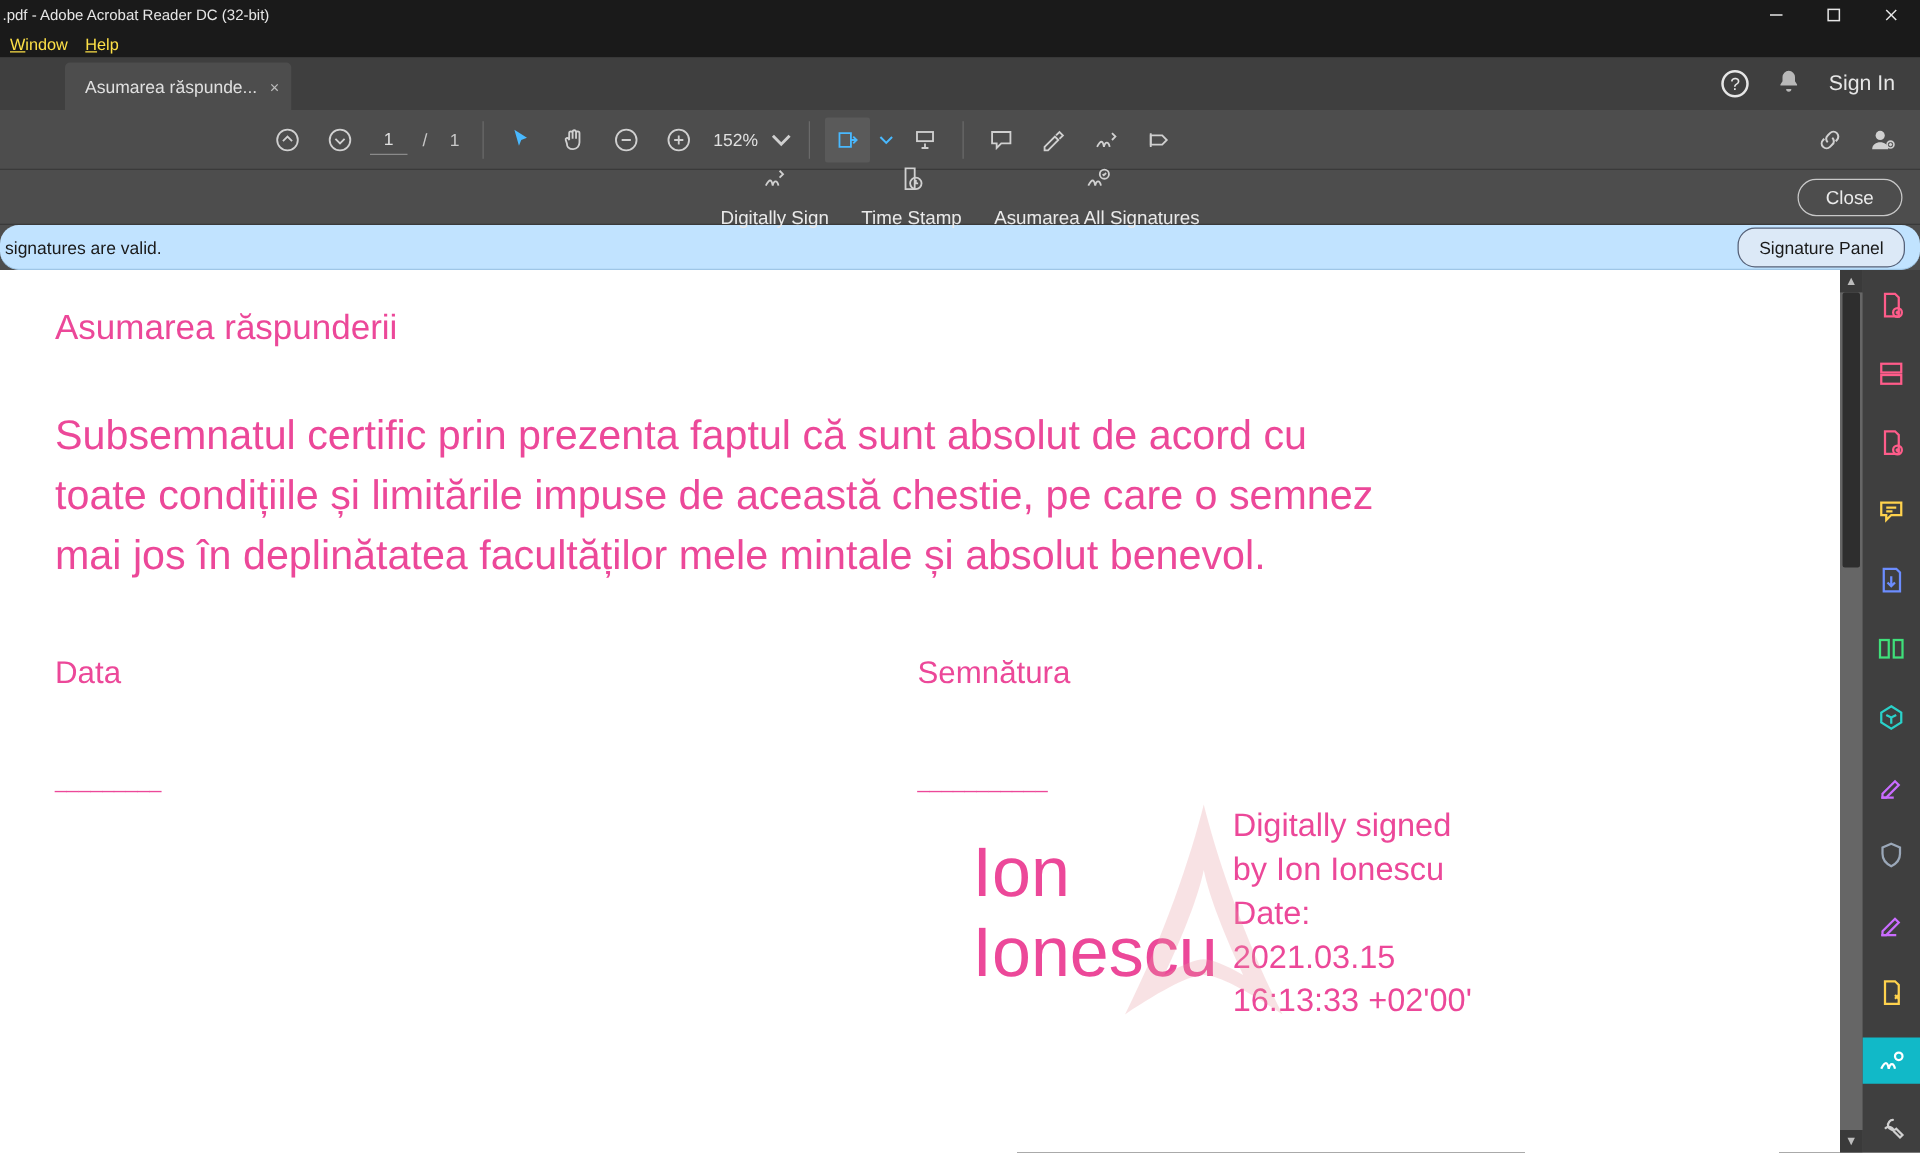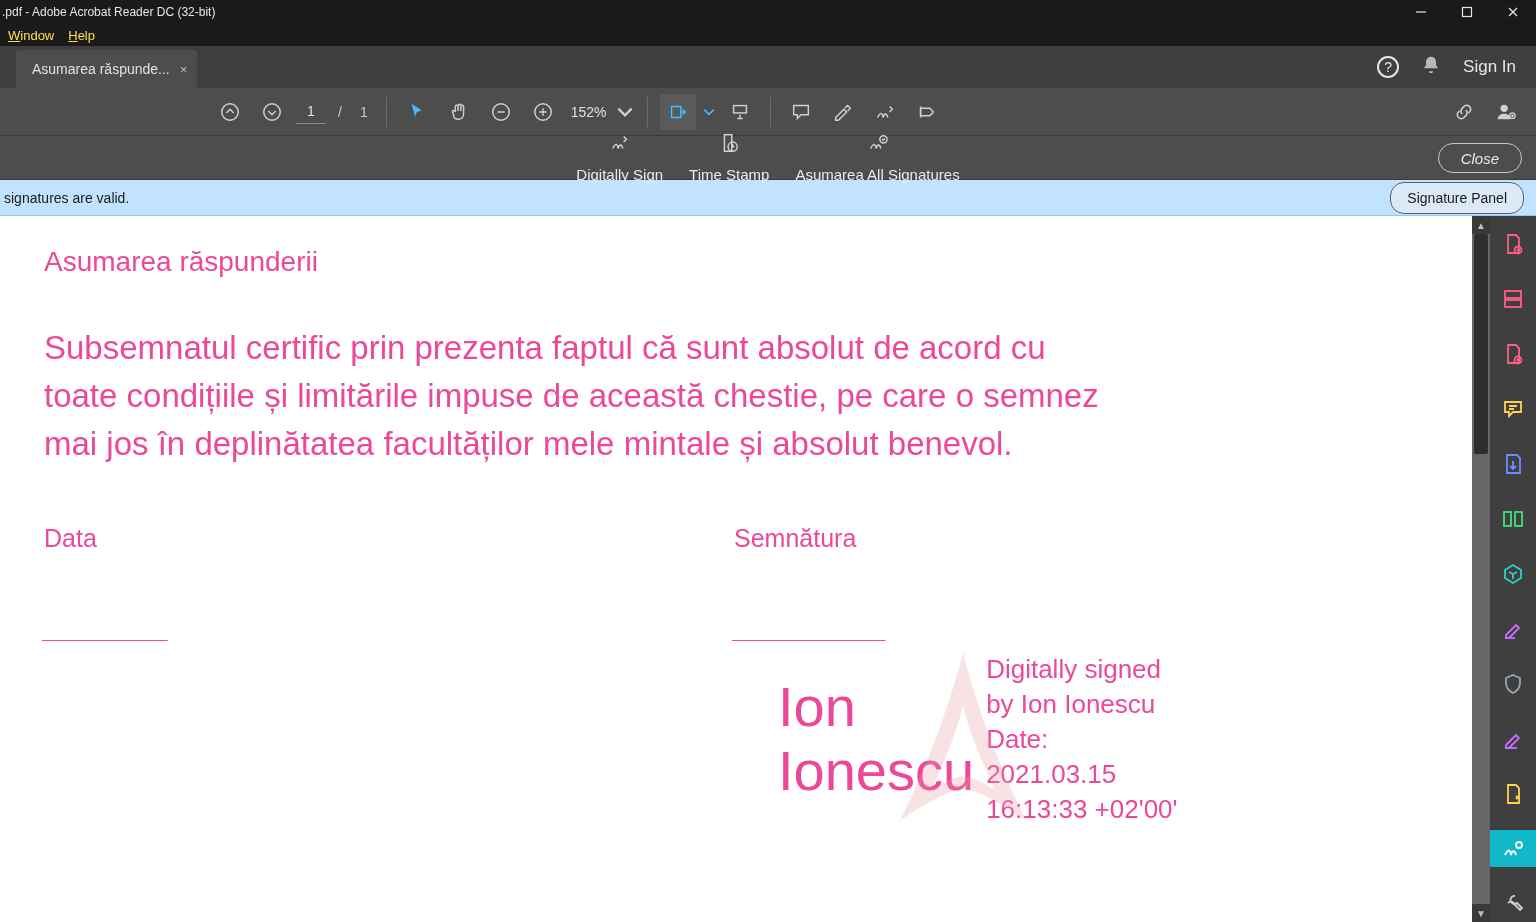--- a/index.html
+++ b/index.html
@@ -10,21 +10,21 @@
     .titlebar .title { flex: 1; }
     .titlebar .winbtn { width: 46px; height: 24px; display: inline-flex; align-items: center; justify-content: center; color: #e6e6e6; }
 
     
     .menubar { height: 22px; background: #1a1a1a; color: #fde047; display: flex; align-items: center; font-size: 13px; padding-left: 8px; gap: 14px; }
     .menubar span { cursor: default; }
     .menubar span .ul { text-decoration: underline; }
 
     
     .tabrow { height: 42px; background: #3f3f3f; display: flex; align-items: flex-end; justify-content: space-between; }
-    .tabrow-left { display: flex; align-items: flex-end; }
+    .tabrow-left { display: flex; align-items: flex-end; padding-left: 36px; }
     .tab { height: 38px; background: #4d4d4d; color: #e0e0e0; font-size: 14px; display: flex; align-items: center; padding: 0 10px 0 16px; gap: 10px; border-top-left-radius: 4px; border-top-right-radius: 4px; margin-left: 16px; }
     .tab .x { color: #bdbdbd; font-size: 13px; }
     .tabrow-right { display: flex; align-items: center; height: 100%; padding-right: 20px; gap: 22px; color: #e6e6e6; }
     .tabrow-right .circ-help { width: 22px; height: 22px; border: 2px solid #e6e6e6; border-radius: 50%; display: inline-flex; align-items: center; justify-content: center; font-size: 14px; }
     .signin { font-size: 17px; font-weight: 400; }
 
     
     .toolbar { height: 48px; background: #4d4d4d; display: flex; align-items: center; color: #d9d9d9; padding: 0 12px; border-bottom: 1px solid #3a3a3a; }
     .tool-group { display: flex; align-items: center; gap: 6px; }
     .sep { width: 1px; height: 30px; background: #6a6a6a; margin: 0 12px; }
@@ -33,36 +33,36 @@
     .page-input { width: 30px; height: 24px; background: transparent; border: none; border-bottom: 1px solid #8a8a8a; color: #e0e0e0; text-align: center; font-size: 14px; }
     .page-of { color: #c8c8c8; font-size: 14px; margin: 0 6px; }
     .zoom-text { color: #e0e0e0; font-size: 14px; margin: 0 2px 0 4px; }
     .tb-spacer { flex: 1; }
     .selected-tool { background: #5a5a5a; }
 
     
     .toolbar2 { height: 44px; background: #4d4d4d; display: flex; align-items: center; justify-content: center; color: #eaeaea; gap: 26px; border-bottom: 1px solid #3a3a3a; position: relative; }
     .t2-item { display: inline-flex; align-items: center; gap: 12px; font-size: 15px; flex-direction: column; }
     .t2-item svg { width: 22px; height: 22px; }
-    .close-btn { position: absolute; right: 14px; top: 7px; height: 30px; padding: 0 22px; border: 1.5px solid #c8c8c8; border-radius: 16px; background: transparent; color: #eaeaea; font-size: 15px; display: inline-flex; align-items: center; font-style: italic; }
-
-    
-    .sig-banner { height: 36px; background: #c1e3ff; color: #1a1a1a; display: flex; align-items: center; justify-content: space-between; padding: 0 12px 0 4px; font-size: 14px; border-bottom: 1px solid #9fc6e6; }
+    .close-btn { position: absolute; right: 14px; top: 7px; height: 30px; padding: 0 22px; border: 1.5px solid #c8c8c8; border-radius: 16px; background: transparent; color: #eaeaea; font-size: 15px; display: inline-flex; align-items: center; }
+
+    
+    .sig-banner { height: 36px; background: #c1e3ff; color: #1a1a1a; display: flex; align-items: center; justify-content: space-between; padding: 0 12px 0 4px; font-size: 14px; border-bottom: 1px solid #9fc6e6; border-radius: 15px; }
     .sig-panel-btn { height: 28px; padding: 15px 16px; border: 1.5px solid #556077; border-radius: 14px; background: #dce9f7; color: #1a1a1a; font-size: 14px; display: inline-flex; align-items: center; }
 
     
     .content-wrap { flex: 1; display: flex; background: #4d4d4d; min-height: 0; }
     .page-area { flex: 1; background: #ffffff; position: relative; overflow: hidden; }
     .doc { position: absolute; left: 44px; top: 30px; right: 71px; color: #ec4899; }
     .doc-title { font-size: 28px; font-weight: 400; margin-bottom: 46px; }
     .doc-body { font-size: 33px; line-height: 1.45; max-width: 1080px; }
     .doc-row { display: flex; margin-top: 56px; }
     .doc-col-l { width: 690px; font-size: 25px; }
     .doc-col-r { font-size: 25px; }
-    .uline { margin-top: 62px; font-size: 25px; letter-spacing: 0; font-style: italic; }
+    .uline { margin-top: 62px; font-size: 17px; letter-spacing: 0; }
     .sig-block { display: flex; margin-top: 8px; align-items: center; position: relative; margin-left: 44px; }
     .sig-name { font-size: 56px; line-height: 1.15; font-weight: 400; }
     .sig-details { font-size: 26px; line-height: 1.35; margin-left: 12px; }
     .sig-bg-svg { position: absolute; left: 80px; top: -10px; opacity: 0.28; }
 
     
     .vscroll { width: 18px; background: #4d4d4d; display: flex; flex-direction: column; }
     .vscroll .arrow { height: 18px; background: #3a3a3a; display: flex; align-items: center; justify-content: center; color: #bdbdbd; font-size: 10px; }
     .vscroll .track { flex: 1; background: #666; position: relative; }
     .vscroll .thumb { position: absolute; left: 2px; right: 2px; top: 0; height: 220px; background: #2e2e2e; border-radius: 2px; }

